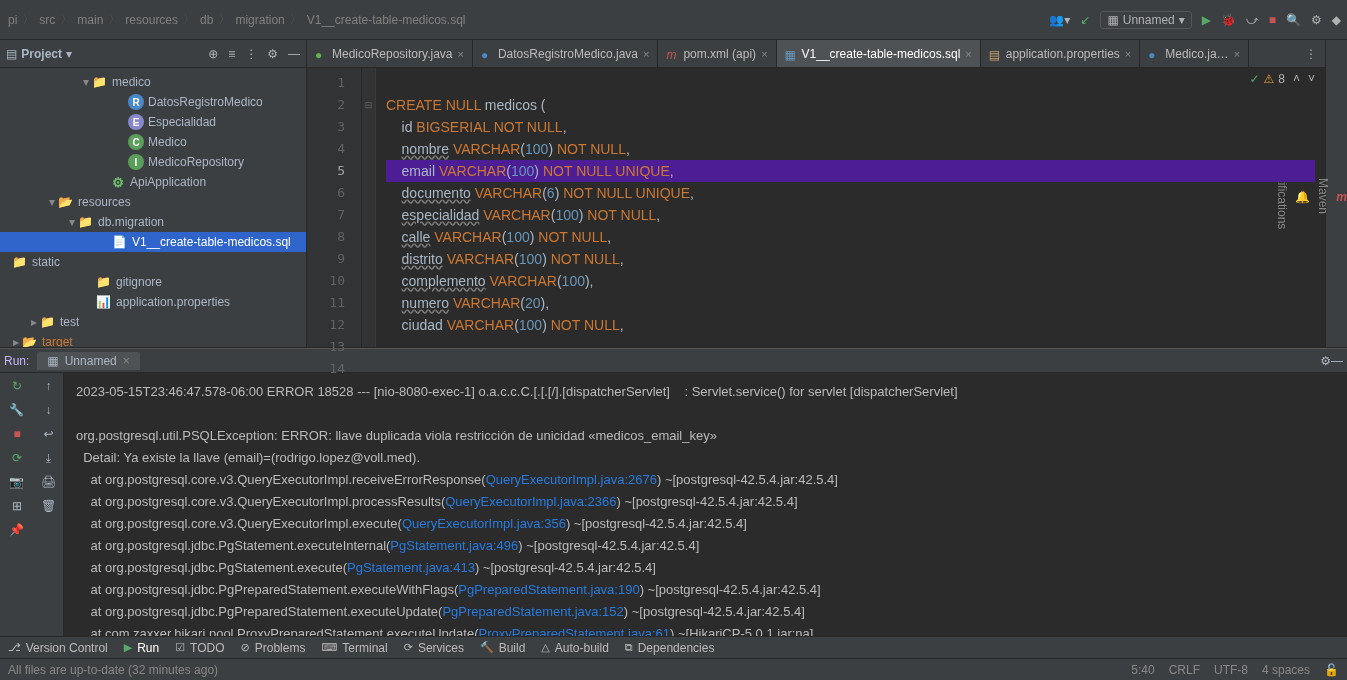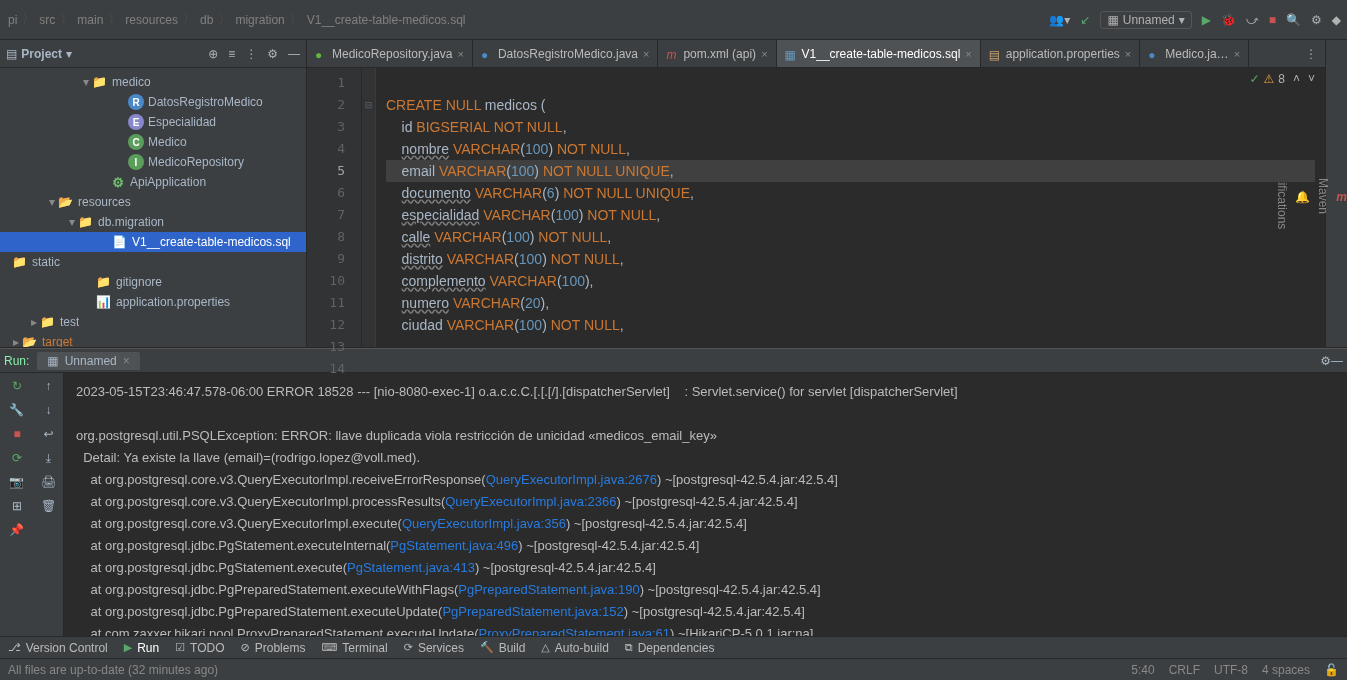--- a/index.html
+++ b/index.html
@@ -43,34 +43,34 @@
 .tab .close { color:#888; font-size:11px;}
 .tabs-right { margin-left:auto; display:flex; align-items:center; gap:8px; padding:0 8px; color:#afb1b3;}
 .editor-body { flex:1; display:flex; min-height:0; position:relative;}
 .gutter { width:55px; background:#313335; border-right:1px solid #282828; padding-top:4px;}
 .gutter .ln { height:22px; line-height:22px; text-align:right; padding-right:16px; color:#606366; font-family:Consolas,monospace; font-size:13px;}
 .gutter .ln.cur { color:#a4a3a3;}
 .collapse-col { width:14px; background:#313335; border-right:1px solid #3a3a3a; padding-top:4px;}
 .collapse-col .cmark { height:22px; display:flex; align-items:center; justify-content:center; color:#606366; font-size:9px;}
 .code { flex:1; padding:4px 10px; font-family:Consolas,monospace; font-size:14px; line-height:22px; overflow:hidden;}
 .code .line { white-space:pre;}
-.code .cursor-line { background:#404040;}
+.code .cursor-line { background:#4c1d95;}
 .kw { color:#cc7832;}
 .ident { color:#a9b7c6;}
 .num { color:#6897bb;}
 .editor-top-right { position:absolute; top:4px; right:10px; display:flex; align-items:center; gap:8px; color:#afb1b3;}
 .inspect { display:flex; align-items:center; gap:4px;}
 .inspect .chk { color:#59a869;}
 .inspect .warn { color:#f2a73b;}
 
 .right-rail { width:22px; background:#3c3f41; border-left:1px solid #282828; display:flex; flex-direction:column; align-items:center; padding-top:6px; gap:6px; color:#888; writing-mode:vertical-rl;}
 
 .console { height:288px; background:#2b2b2b; display:flex; flex-direction:column; border-top:1px solid #555;}
 .console-header { height:24px; background:#3c3f41; display:flex; align-items:center; padding:0 4px; border-bottom:1px solid #282828;}
-.console-header .run-label { color:#86efac; margin-right:8px;text-align:right;}
+.console-header .run-label { color:#c4b5fd; margin-right:8px;text-align:right;}
 .console-tab { background:#4e5254; padding:2px 10px; display:flex; align-items:center; gap:6px; border-radius:2px 2px 0 0;}
 .console-header .spacer { flex:1;}
 .console-body { flex:1; display:flex; min-height:0;}
 .console-left { width:34px; background:#3c3f41; display:flex; flex-direction:column; align-items:center; gap:10px; padding:6px 0;}
 .console-left2 { width:30px; background:#3c3f41; display:flex; flex-direction:column; align-items:center; gap:10px; padding:6px 0; border-right:1px solid #282828;}
 .console-out { flex:1; padding:8px 12px; font-family:Consolas,monospace; font-size:13px; line-height:22px; color:#bbb; overflow:hidden; white-space:pre;}
 .console-out a { color:#287bde; cursor:pointer;}
 
 .bottom-tabs { height:22px; background:#3c3f41; display:flex; align-items:center; padding:0 8px; gap:16px; border-top:1px solid #282828; color:#bbb;}
 .bottom-tabs .btab { display:flex; align-items:center; gap:5px; cursor:pointer;}

